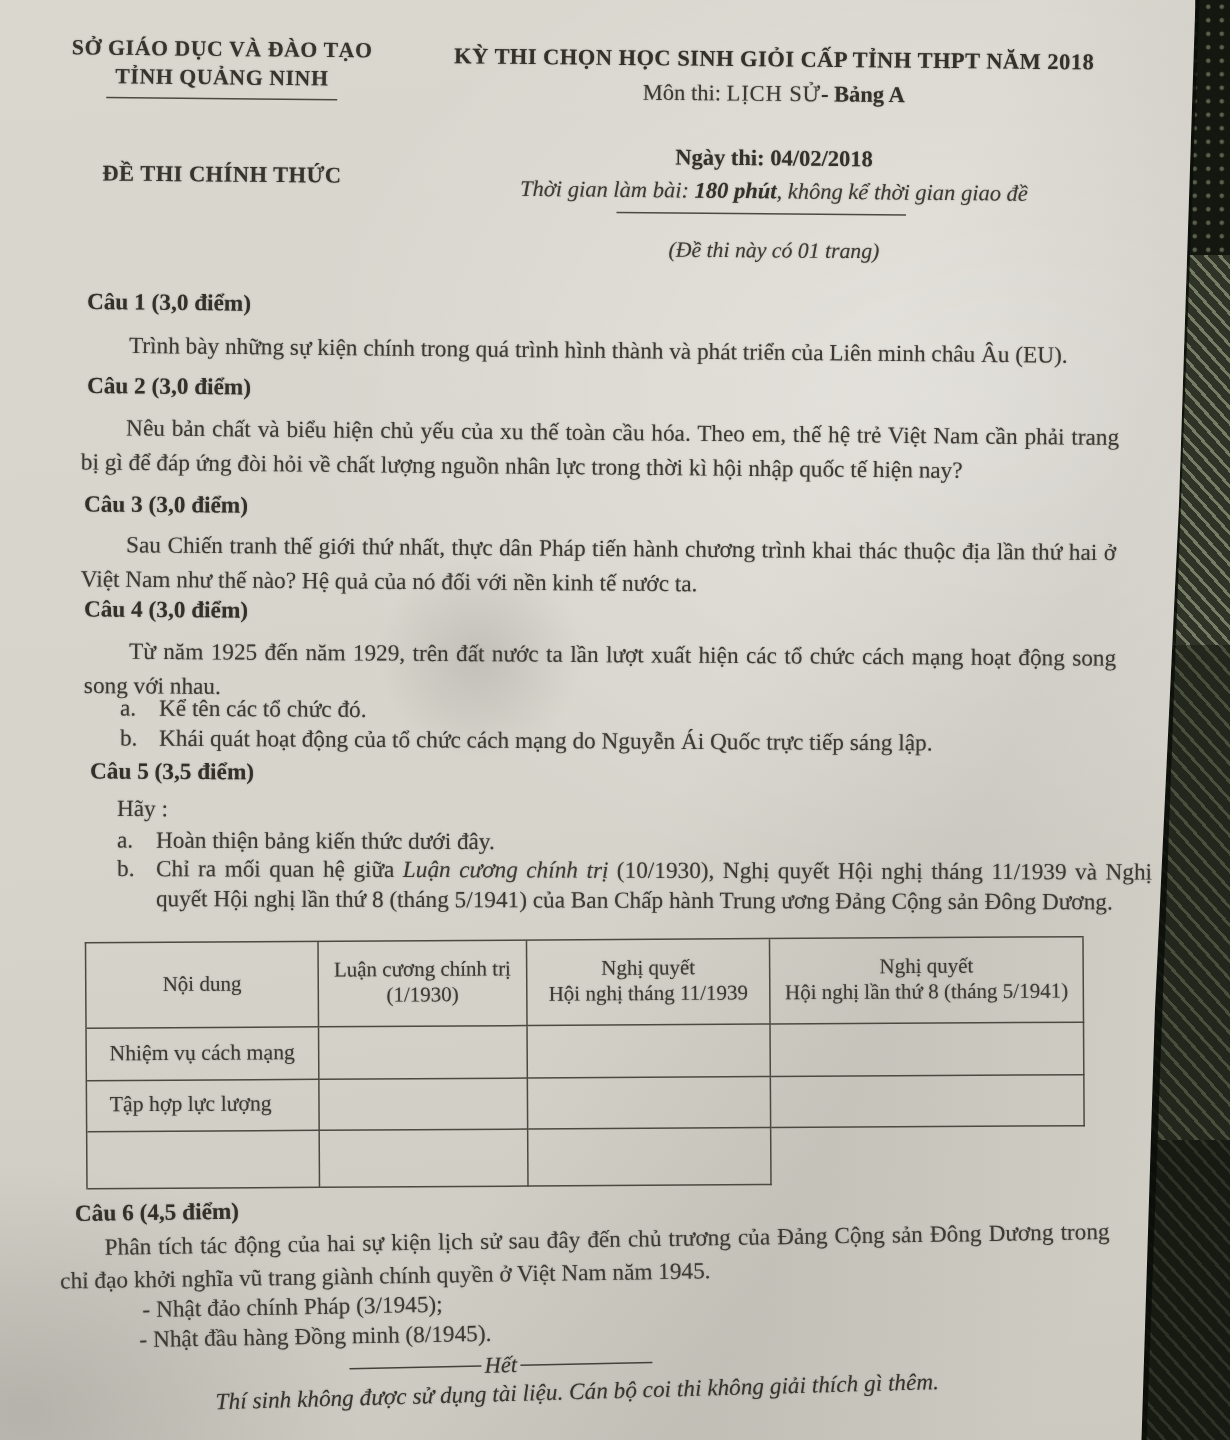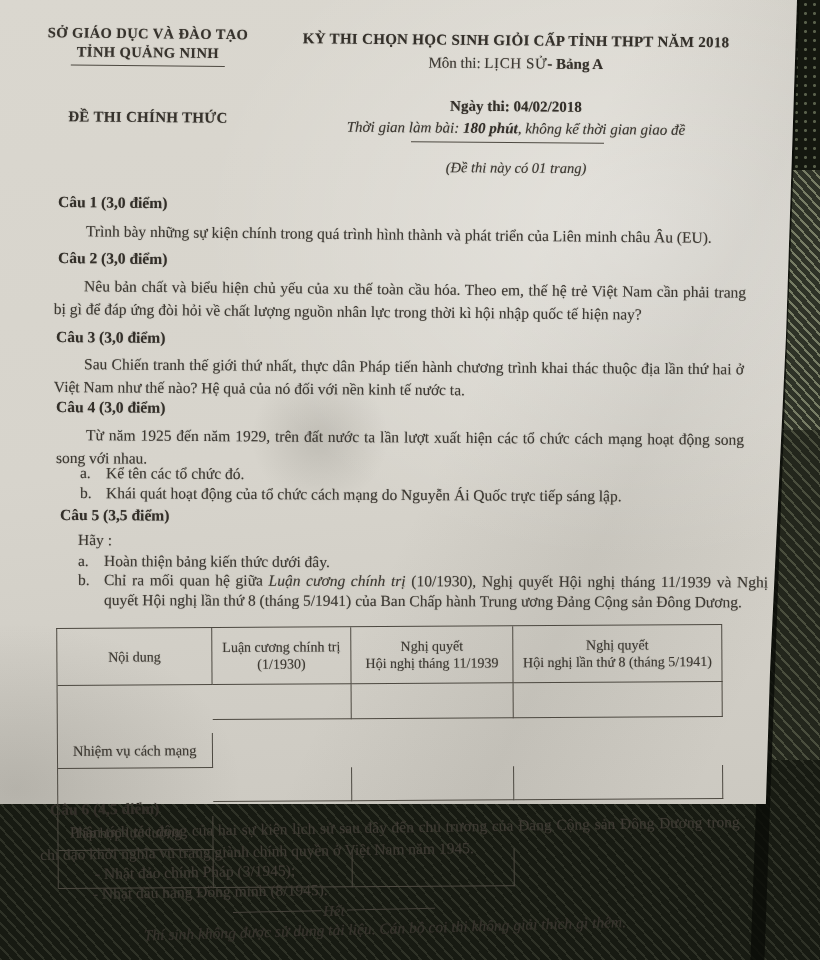--- a/index.html
+++ b/index.html
@@ -17,21 +17,21 @@
     background:repeating-linear-gradient(48deg,#767c64 0 2px,#2e3227 2px 7px);}
   .bg-low{top:430px;height:330px;
     background:repeating-linear-gradient(48deg,#4a4e3d 0 2px,#23261c 2px 8px);}
   .bg-bot{top:760px;height:200px;
     background:repeating-linear-gradient(48deg,#2e3126 0 2px,#171a12 2px 8px);}
   .bg-seam{position:absolute;top:-20px;left:768px;width:14px;height:1000px;
     background:#0b0d08;opacity:.85;transform:rotate(2.1deg);z-index:1;}
 
   
   .paper{
-    position:absolute;top:0;left:0;width:812px;height:804px;z-index:2;
+    position:absolute;top:0;left:0;width:812px;height:960px;z-index:2;
     background:
       radial-gradient(ellipse 620px 480px at 78% 28%,rgba(255,255,255,.30),transparent 70%),
       radial-gradient(circle 95px at 320px 438px,rgba(70,68,60,.16),transparent 72%),
       radial-gradient(ellipse 300px 220px at 2% 98%,rgba(80,78,70,.20),transparent 75%),
       linear-gradient(115deg,transparent 55%,rgba(90,88,80,.10) 72%,transparent 90%),
       linear-gradient(175deg,#dad7cf 0%,#d7d4cc 55%,#ccc9c1 100%);
     clip-path:polygon(0 0,797px 0,786px 336px,770px 672px,761px 960px,0 960px);
     color:#3e3a33;
     font-size:15.5px;
   }
@@ -67,21 +67,21 @@
 
   
   .q-body{line-height:23px;}
   
   .ktable{display:grid;grid-template-columns:155px 139px 162px 209px;
     border:1.4px solid #4d4941;border-right:none;border-bottom:none;
     font-size:14px;line-height:17px;}
   .kcell{border-right:1.4px solid #4d4941;border-bottom:1.4px solid #4d4941;
     display:flex;flex-direction:column;justify-content:center;}
   .khead{height:52px;text-align:center;padding:2px 3px;}
-  .krow-label{height:34px;padding-left:15px;font-size:14.5px;justify-content:center;margin-top:48px;}
+  .krow-label{height:34px;padding-left:15px;font-size:14.5px;justify-content:center;}
   .kempty{height:34px;}
   .r2{height:33px;}
   .r3{height:37px;}
 
   
   .het{top:905px;left:233px;width:202px;display:flex;align-items:center;
     transform:rotate(-1.2deg);}
   .het-dash{flex:1;border-bottom:1.5px solid #45413a;height:1px;margin-bottom:4px;}
   .het-word{font-style:italic;font-size:15px;padding:0 2px;color:#37332d;}
   .foot{top:928px;left:90px;width:590px;text-align:center;

